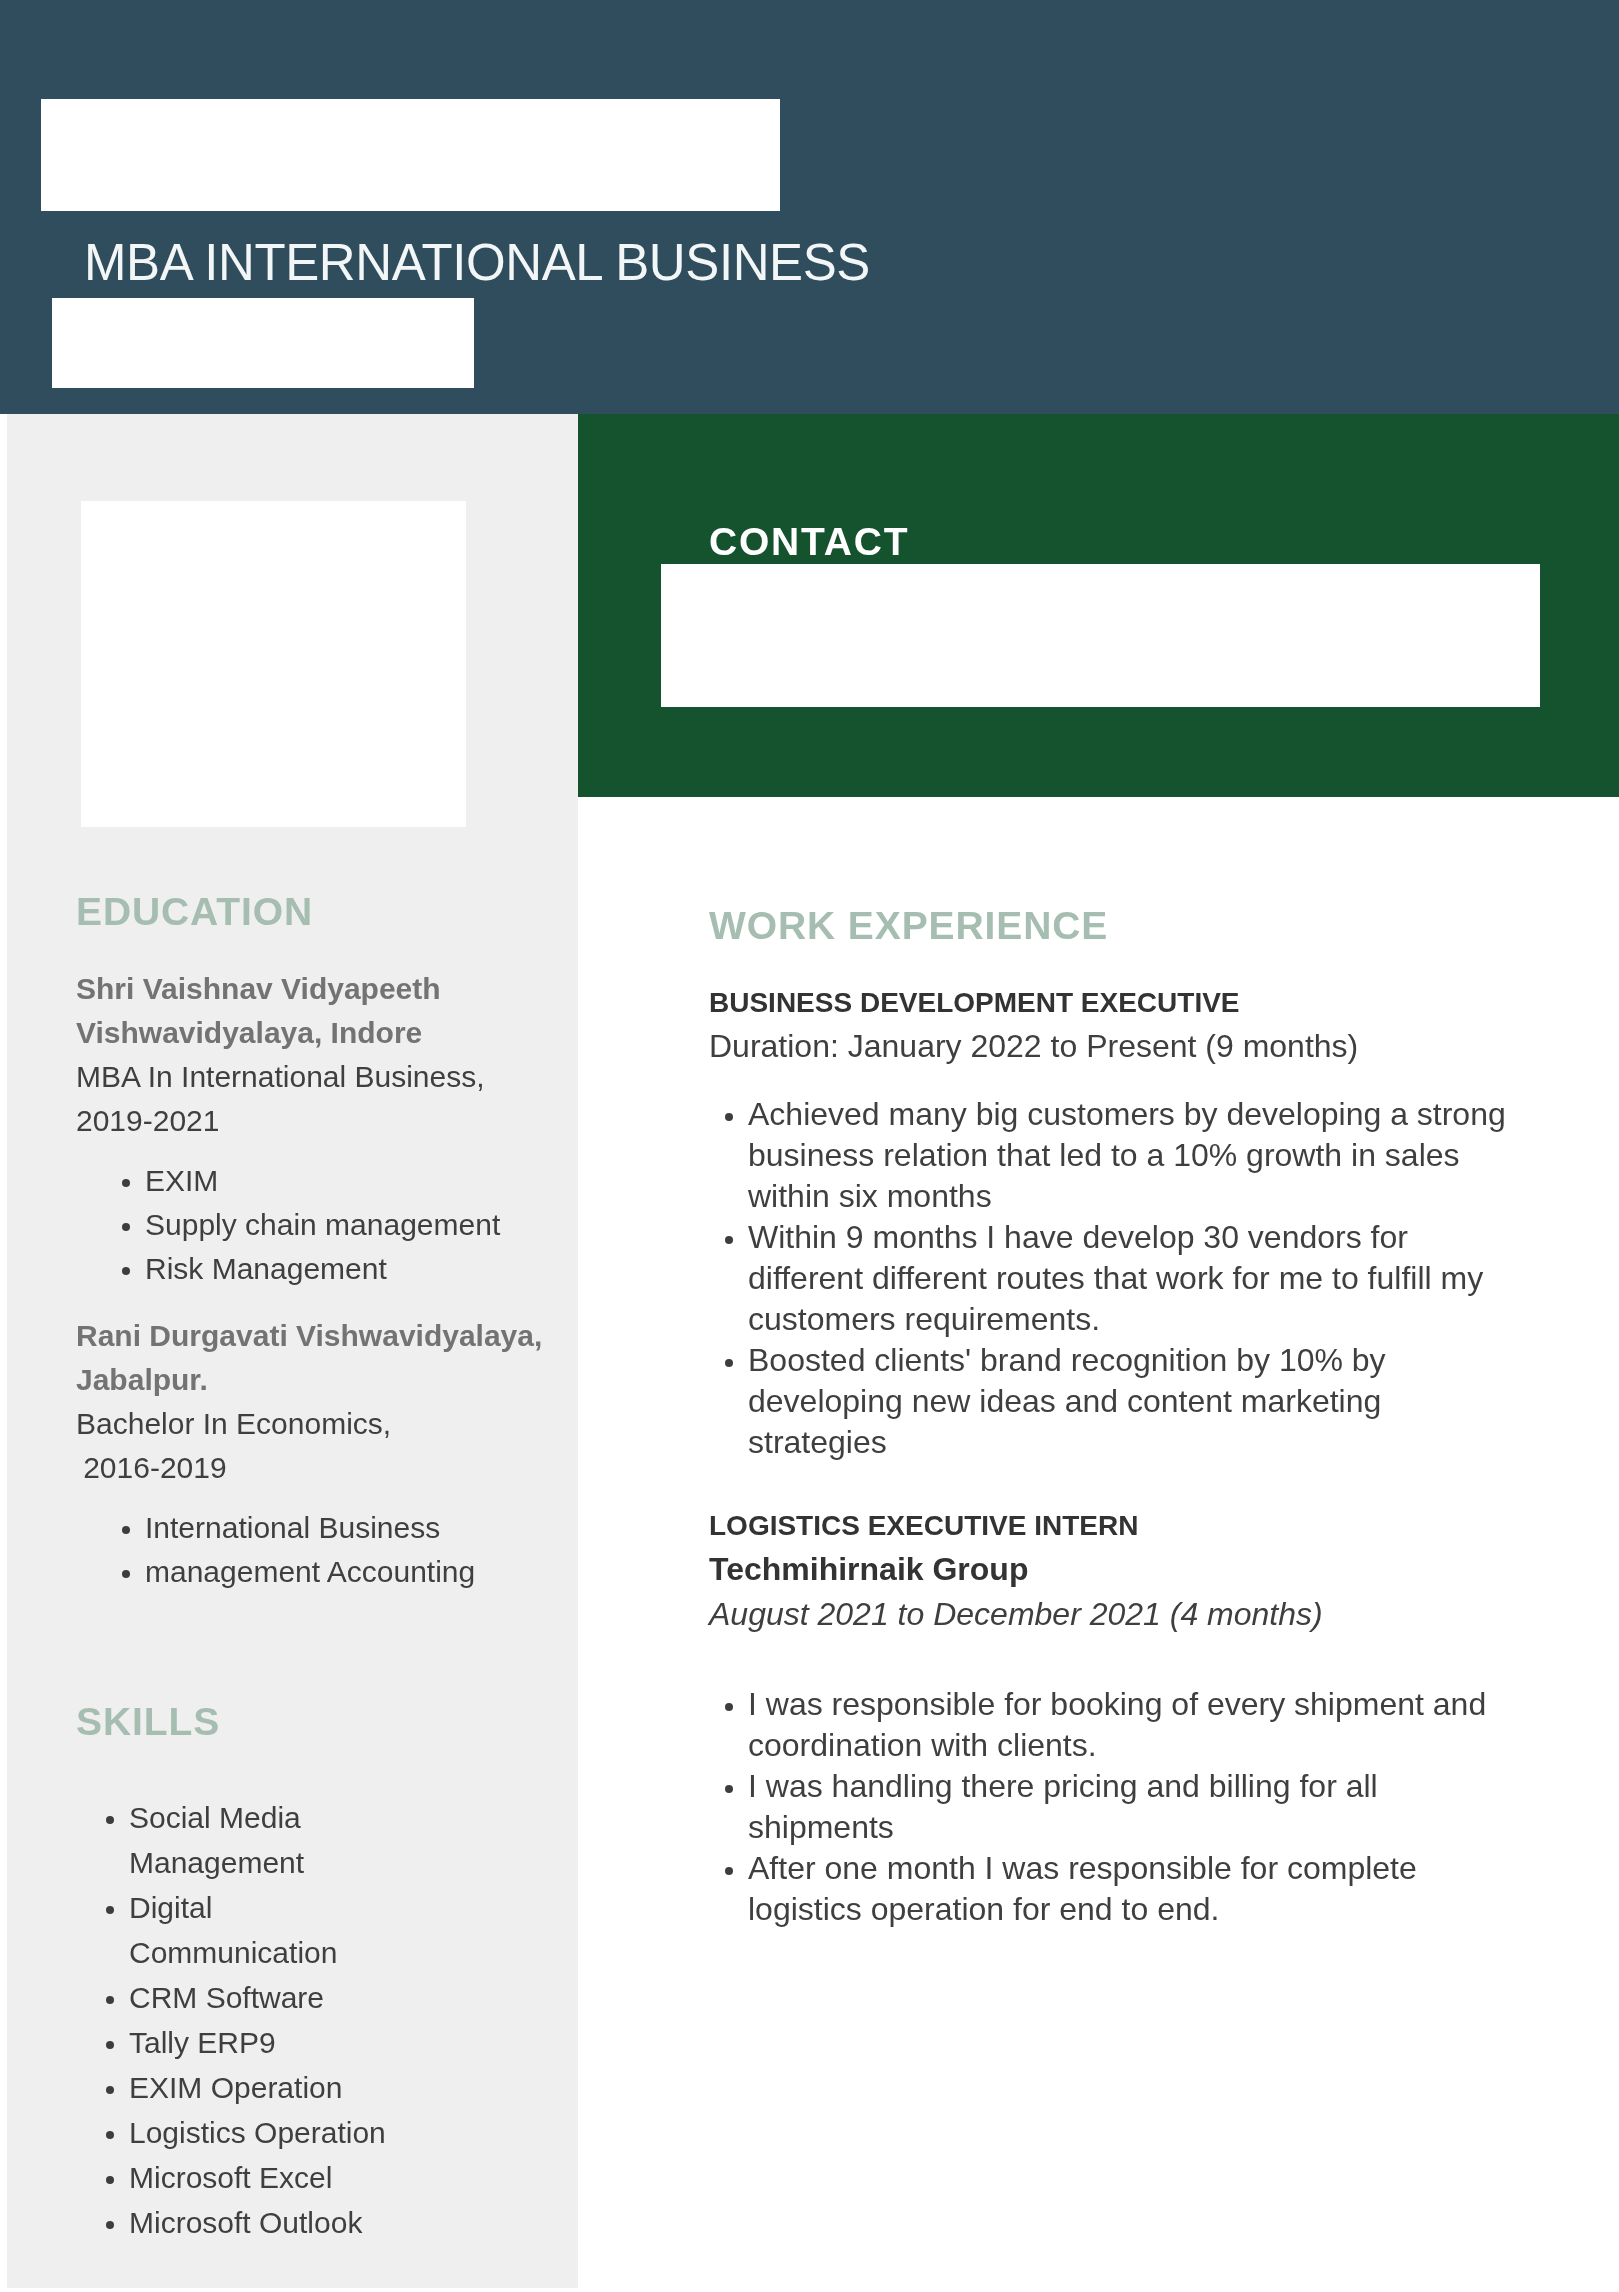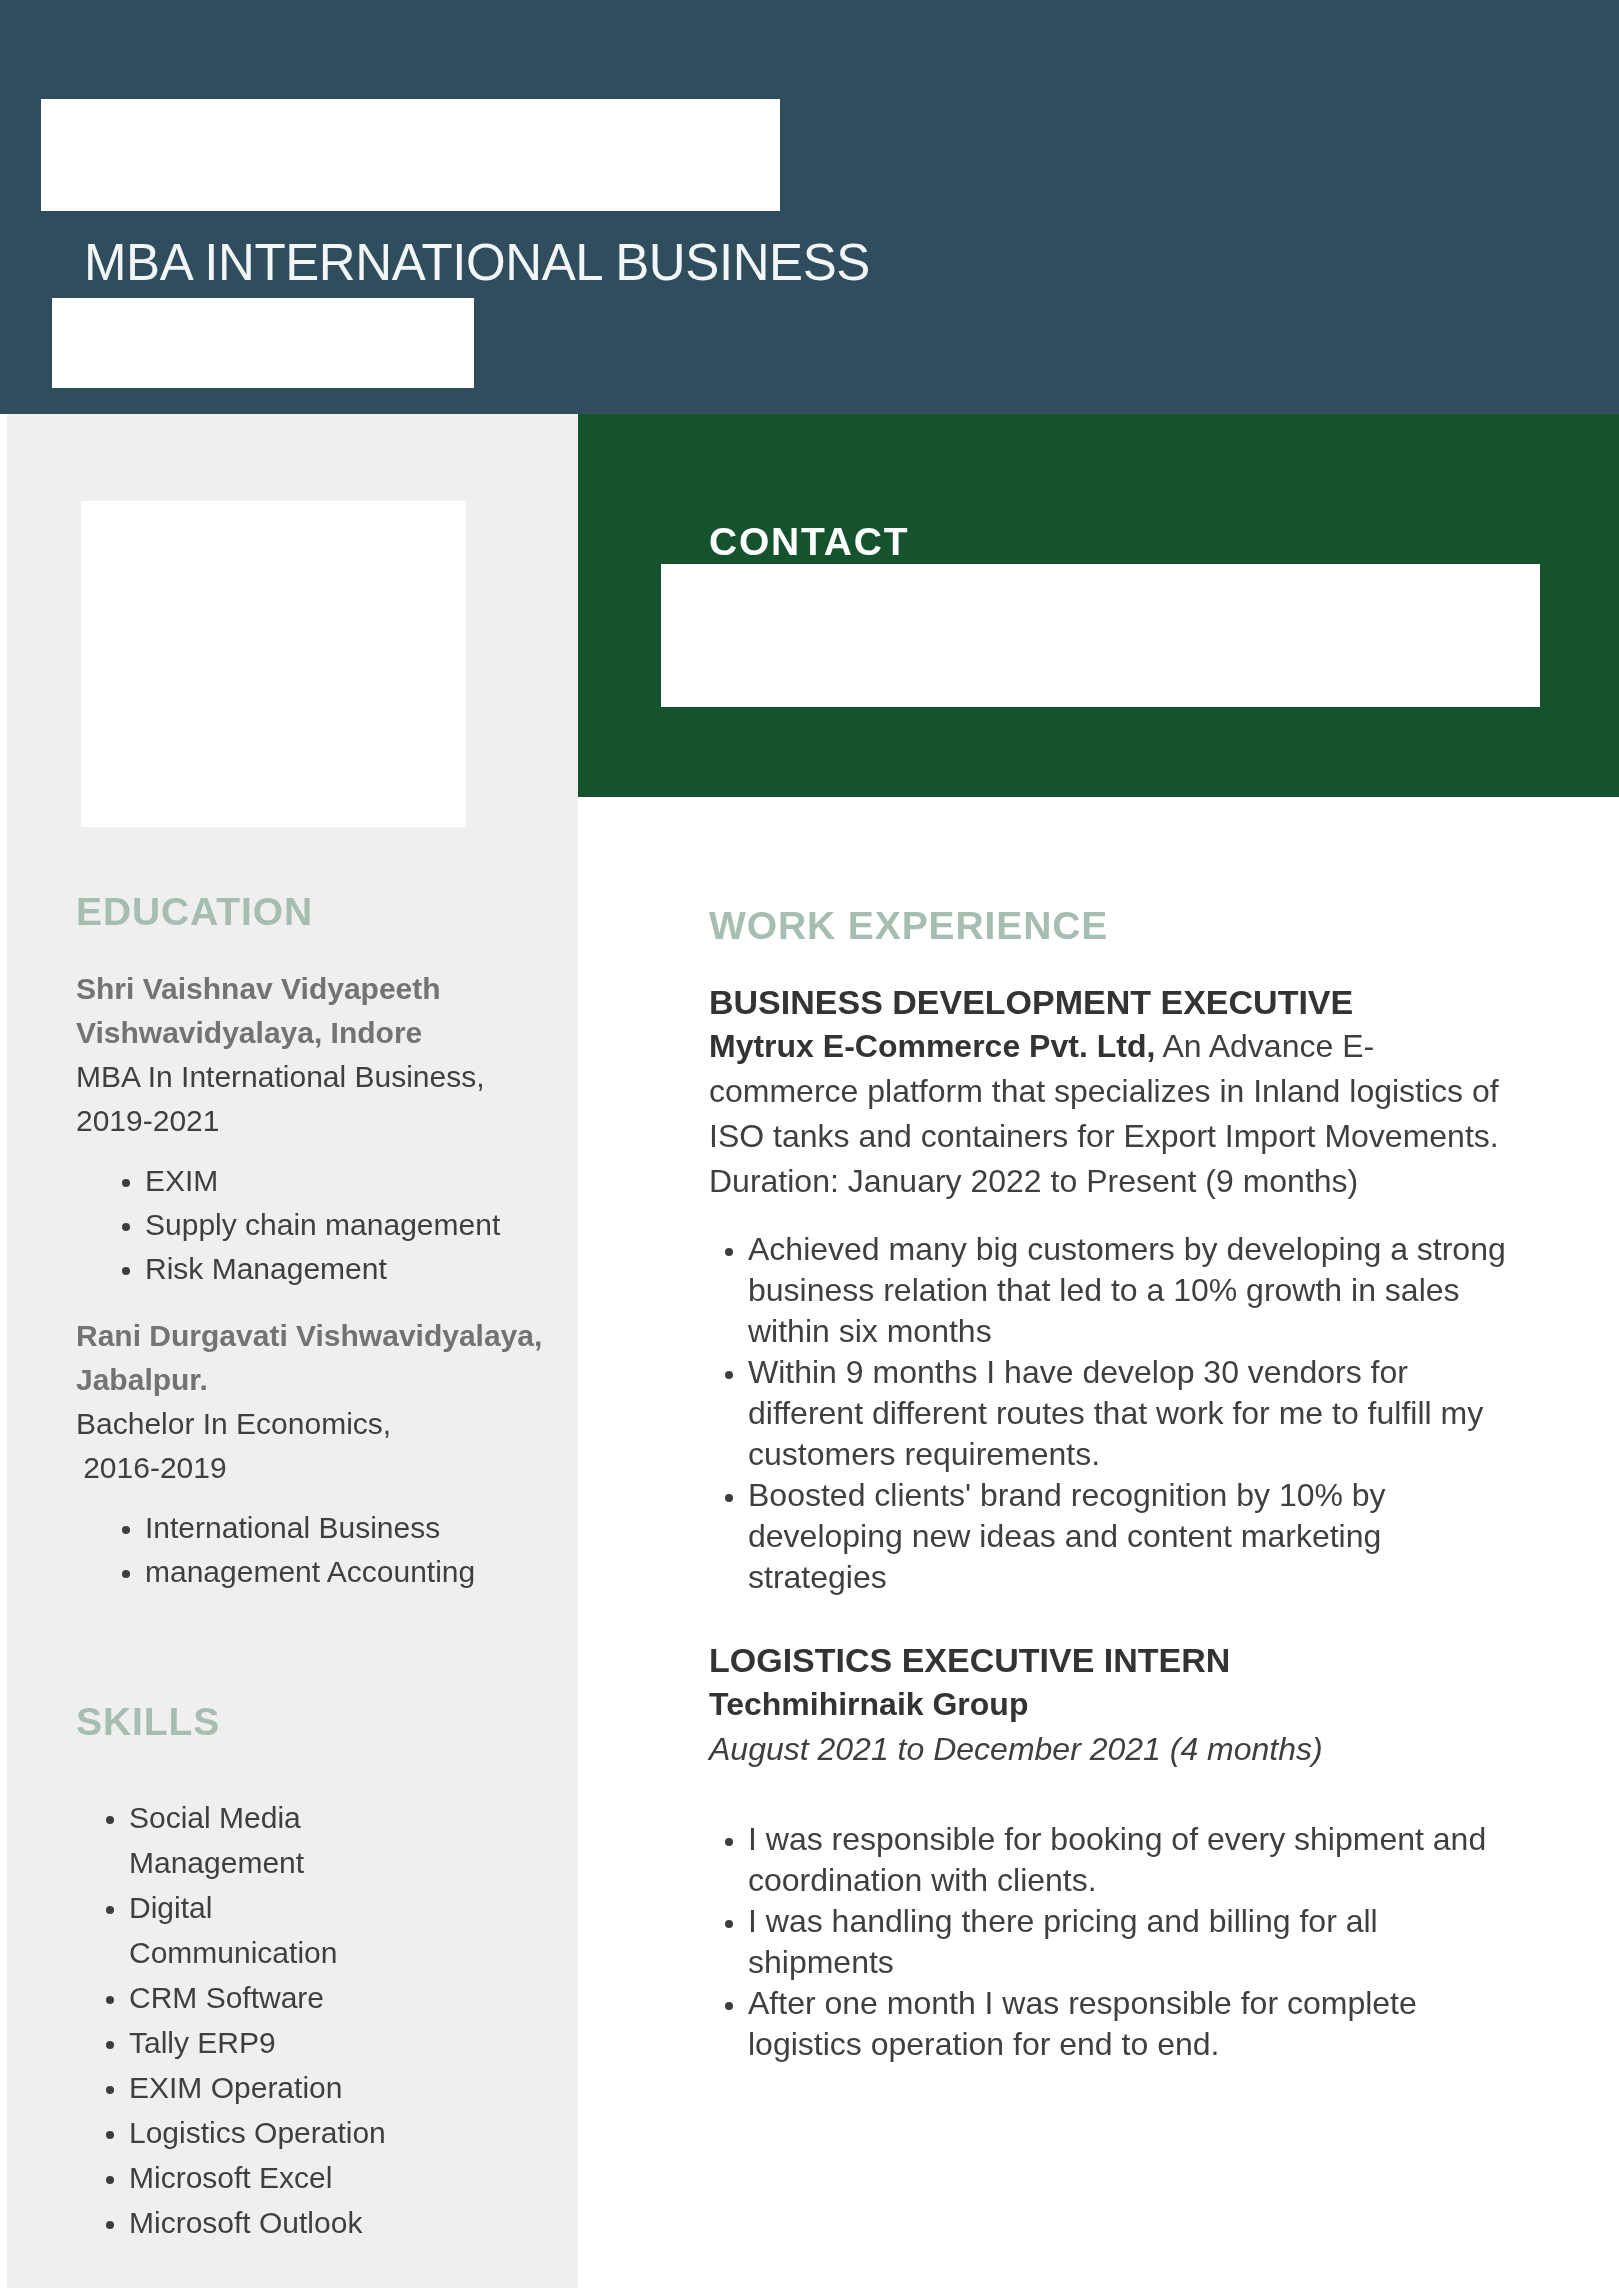--- a/index.html
+++ b/index.html
@@ -71,21 +71,21 @@
     background:#ffffff;
   }
   
   .main {
     position:absolute; left:578px; top:797px; width:1042px; height:1496px;
     background:#ffffff; padding-left:131px; padding-right:107px;
   }
   .work-heading { margin-top:107px; }
   .job { margin-top:34px; }
   .job.second { margin-top:41px; }
-  .job-title { font-size:34px; font-weight:700; color:#333333; line-height:43px; }
+  .job-title { font-size:28px; font-weight:700; color:#333333; line-height:43px; }
   .job-company-line { font-size:32px; line-height:45px; width:797px; color:#3f3f3f; }
   .company-bold { font-weight:700; color:#333333; }
   .job-duration { font-size:32px; line-height:45px; color:#3f3f3f; }
   .job-duration.italic { font-style:italic; }
   ul.job-bullets {
     list-style:disc; margin:25px 0 0 0; padding-left:39px;
     width:797px; font-size:32px; color:#3f3f3f;
   }
   ul.job-bullets li { line-height:41px; margin:0; }
   ul.job-bullets li::marker { color:#3d3d3d; font-size:27px; }
@@ -149,21 +149,20 @@
   <div class="contact-band">
     <div class="contact-heading">CONTACT</div>
     <div class="contact-redaction"></div>
   </div>
 
   <div class="main">
     <div class="section-heading work-heading">WORK EXPERIENCE</div>
 
     <div class="job">
       <div class="job-title">BUSINESS DEVELOPMENT EXECUTIVE</div>
-      <div class="job-company-line"><span class="company-bold">Mytrux E-Commerce Pvt. Ltd,</span><span> An Advance E-commerce platform that specializes in Inland logistics of ISO tanks and containers for Export Import Movements.</span></div>
       <div class="job-duration">Duration: January 2022 to Present (9 months)</div>
       <ul class="job-bullets">
         <li>Achieved many big customers by developing a strong business relation that led to a 10% growth in sales within six months</li>
         <li>Within 9 months I have develop 30 vendors for different different routes that work for me to fulfill my customers requirements.</li>
         <li>Boosted clients' brand recognition by 10% by developing new ideas and content marketing strategies</li>
       </ul>
     </div>
 
     <div class="job second">
       <div class="job-title">LOGISTICS EXECUTIVE INTERN</div>

